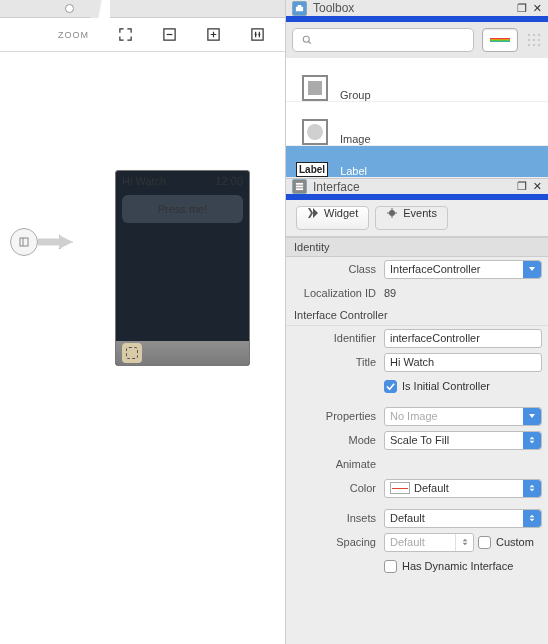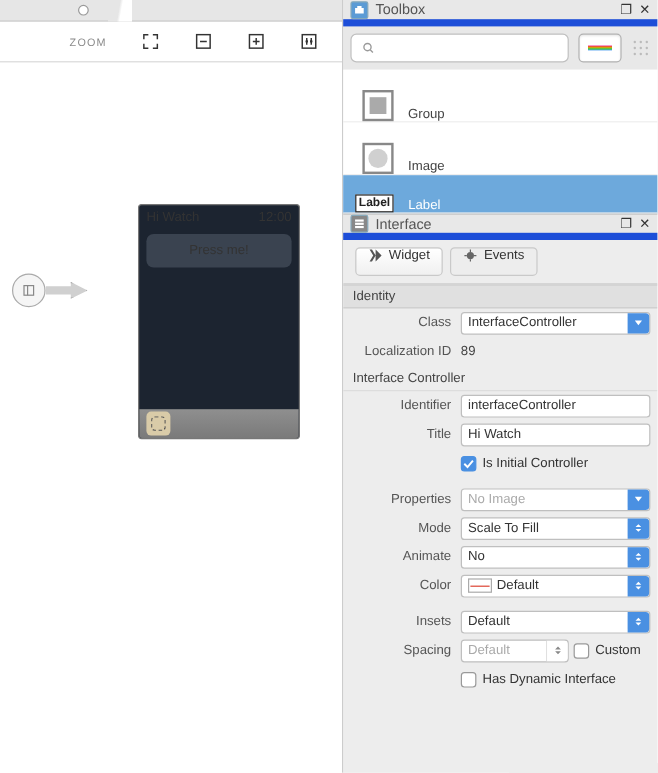--- a/index.html
+++ b/index.html
@@ -288,30 +288,20 @@
               <span class="dd dd-upd">
                 <svg viewBox="0 0 8 10">
                   <path d="M1 4l3-3 3 3zM1 6l3 3 3-3z"></path>
                 </svg>
               </span>
             </div>
           </div>
         </div>
     <div class="row">
           <div class="r-lab">Animate</div>
-          <div class="r-val">
-            <div class="combo">
-              <span class="val">No</span>
-              <span class="dd dd-upd">
-                <svg viewBox="0 0 8 10">
-                  <path d="M1 4l3-3 3 3zM1 6l3 3 3-3z"></path>
-                </svg>
-              </span>
-            </div>
-          </div>
         </div>
     <div class="row">
           <div class="r-lab">Color</div>
           <div class="r-val">
             <div class="combo">
               <span class="colorsw"></span>
               <span class="val" style="padding-left:4px">Default</span>
               <span class="dd dd-upd">
                 <svg viewBox="0 0 8 10">
                   <path d="M1 4l3-3 3 3zM1 6l3 3 3-3z"></path>

